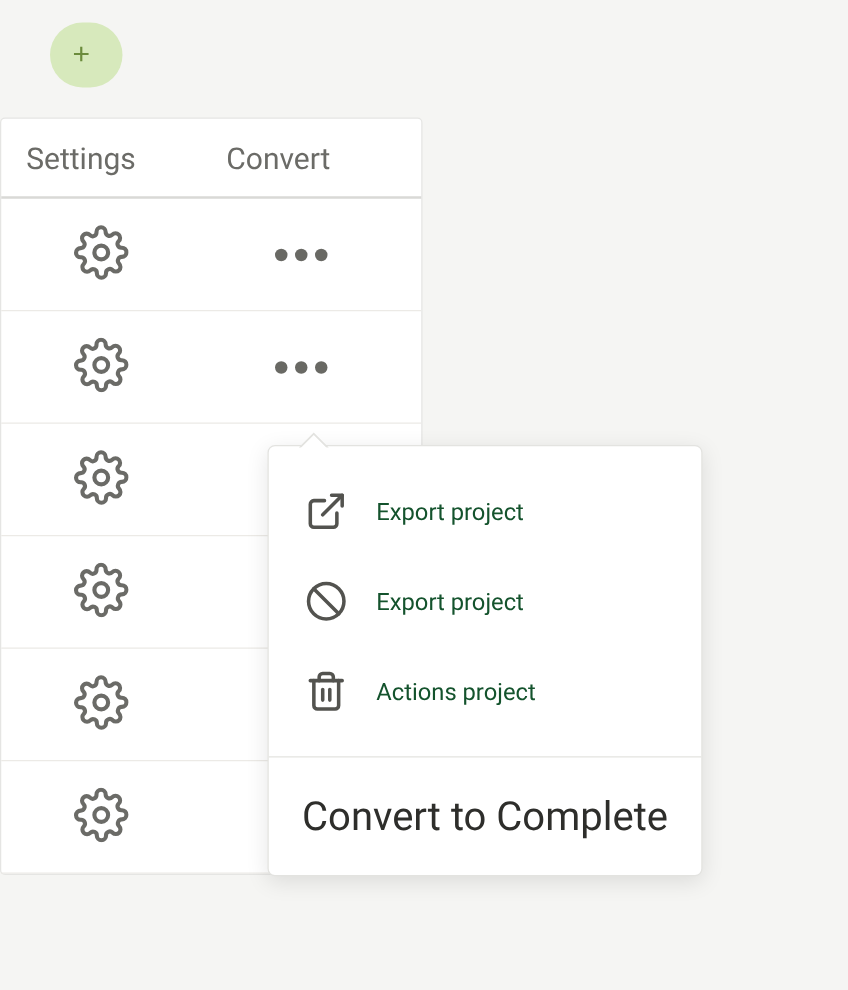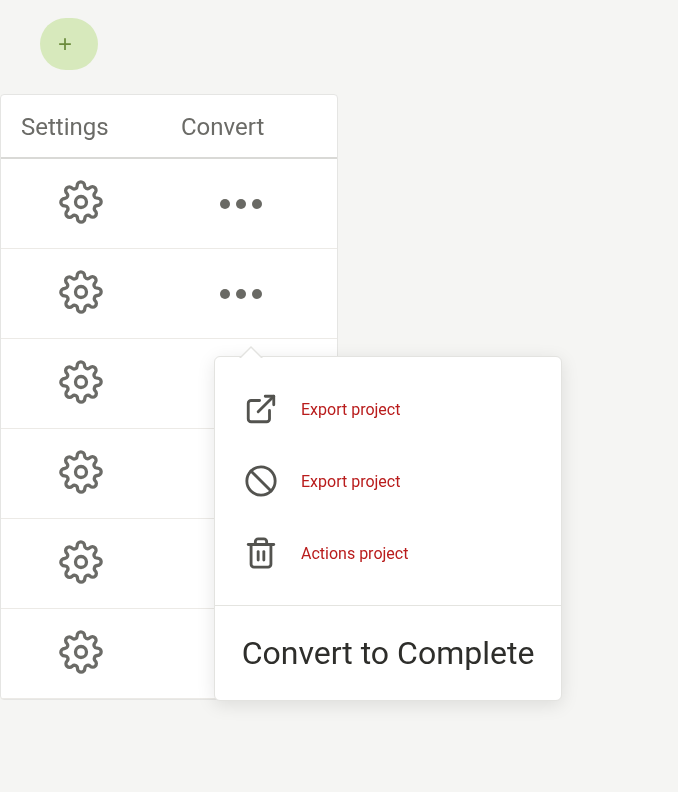--- a/index.html
+++ b/index.html
@@ -132,22 +132,22 @@
     }
     .popover-section {
       padding: 16px 0;
     }
     .popover-item {
       display: flex;
       align-items: center;
       gap: 22px;
       padding: 18px 28px;
       cursor: pointer;
-      font-size: 16px;
-      color: #b91c1c;
+      font-size: 19px;
+      color: #14532d;
     }
     .popover-item .item-icon {
       width: 36px;
       height: 36px;
       display: flex;
       align-items: center;
       justify-content: center;
     }
     .popover-divider {
       height: 1px;

